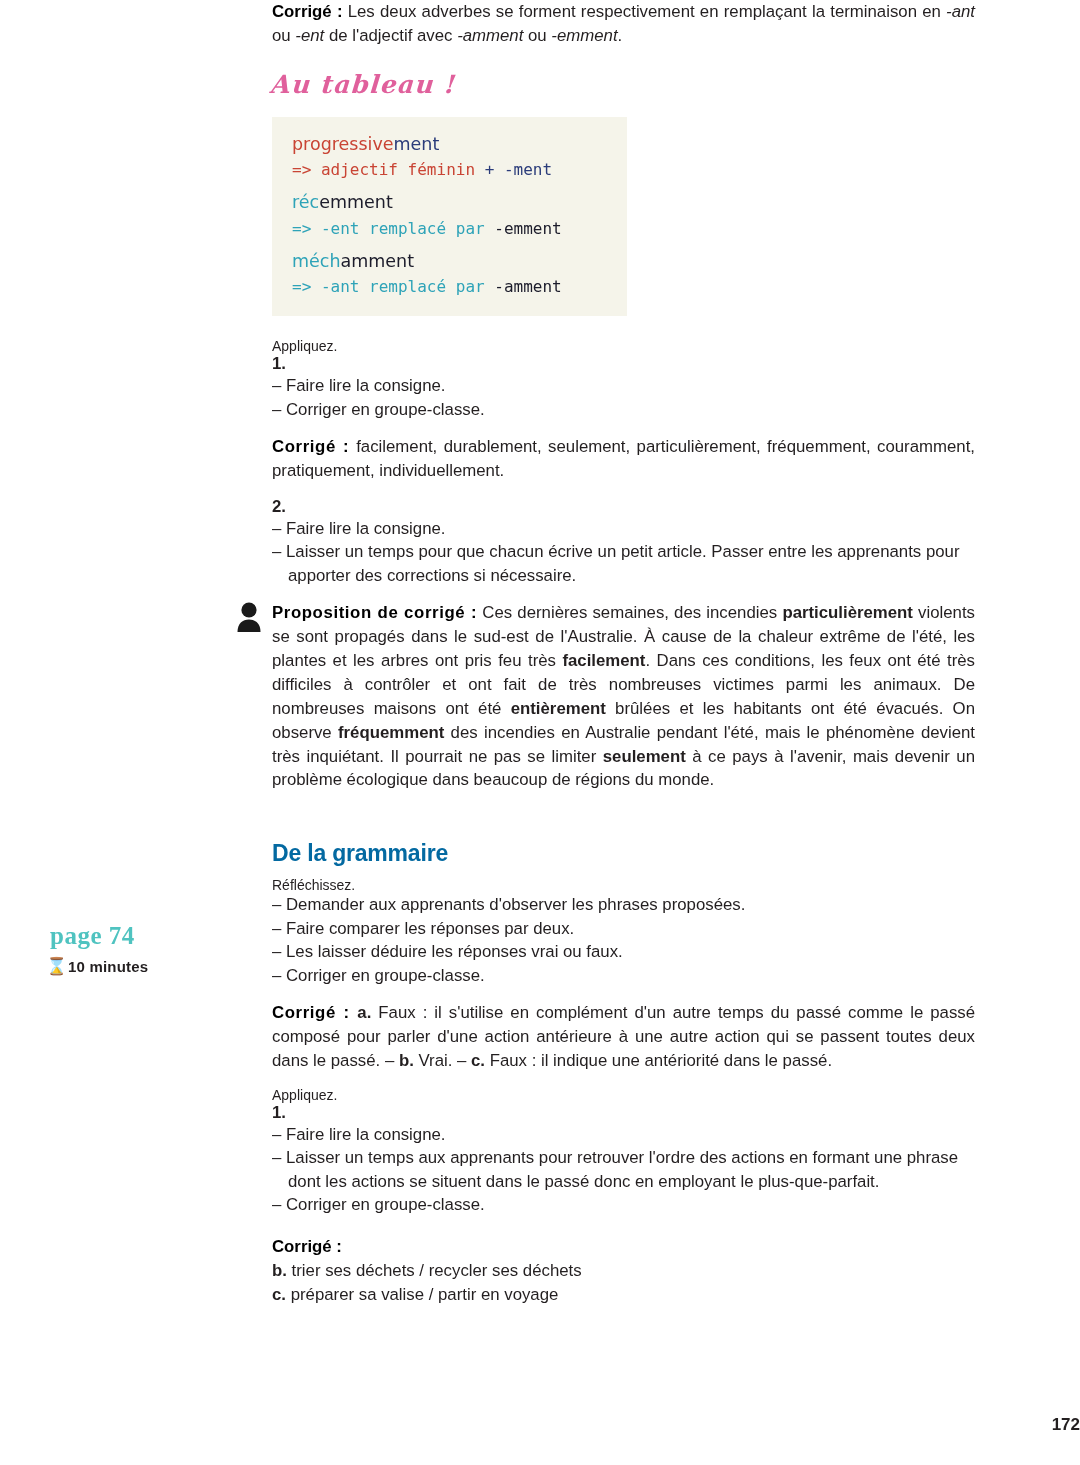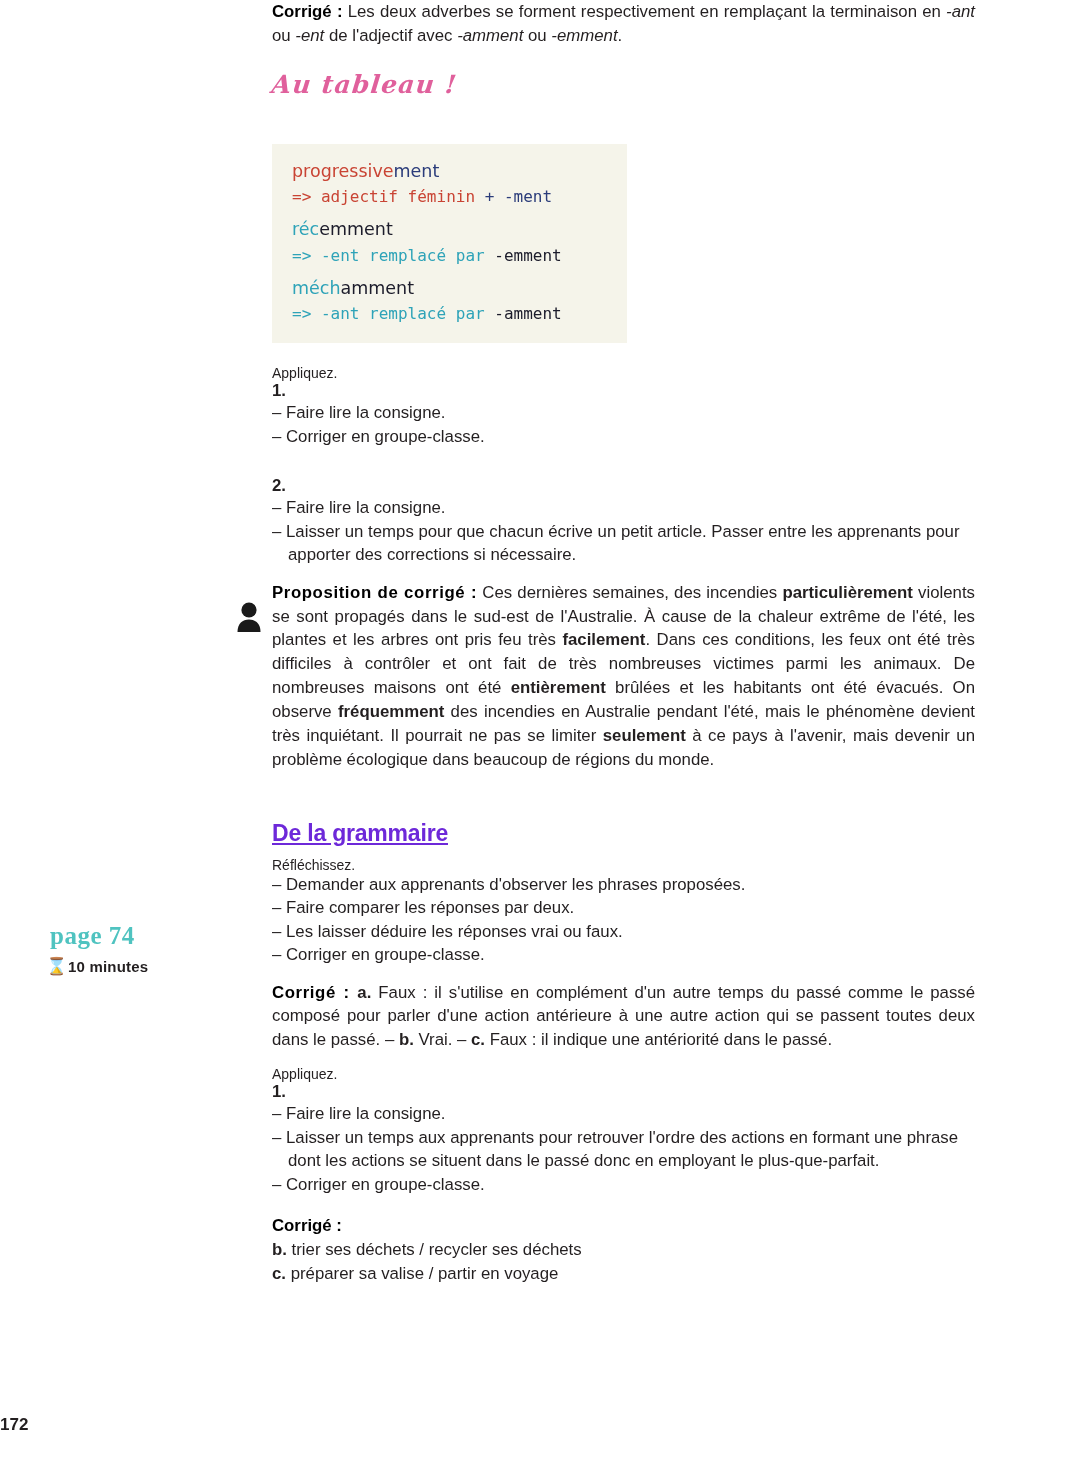--- a/index.html
+++ b/index.html
@@ -112,21 +112,20 @@
     transform: skewX(-6deg);
     display: inline-block;
   }
 
   
   .tableau-box {
     background: #f5f4ea;
     padding: 14px 28px 16px 20px;
     box-sizing: border-box;
     width: 355px;
-    margin-top: 27px;
   }
   .tb-line {
     font-family: "DejaVu Sans", sans-serif;
     font-size: 17.5px;
     line-height: 1.52;
     white-space: nowrap;
   }
   .tb-line.mono {
     font-family: "DejaVu Sans Mono", monospace;
     font-size: 16px;
@@ -154,31 +153,30 @@
     line-height: 1.40;
     color: #231f20;
     padding-left: 16px;
     text-indent: -16px;
   }
 
   .h-section {
     font-family: "Liberation Sans", sans-serif;
     font-size: 23px;
     font-weight: 700;
-    color: #6d28d9;
+    color: #0369a1;
     letter-spacing: -0.2px;
-    text-decoration: underline;
   }
 
   .page-number {
     position: absolute;
     left: 0;
     right: 0;
     top: 1415px;
-    text-align: left;
+    text-align: right;
     font-size: 17px;
     font-weight: 700;
     color: #231f20;
   }
 
   .sp-6  { height: 6px; }
   .sp-10 { height: 10px; }
   .sp-14 { height: 14px; }
   .sp-18 { height: 18px; }
   .sp-22 { height: 22px; }
@@ -232,20 +230,21 @@
     <div class="sp-22"></div>
 
     <div class="h-sub">Appliquez.</div>
     <div class="num">1.</div>
 
     <div class="bullet">– Faire lire la consigne.</div>
     <div class="bullet">– Corriger en groupe-classe.</div>
 
     <div class="sp-14"></div>
 
+    <p class="para"><span class="lbl-corrige lbl-corrige-sp">Corrigé : </span><span>facilement, durablement, seulement, particulièrement, fréquemment, couramment, pratiquement, individuellement.</span></p>
 
     <div class="sp-14"></div>
 
     <div class="num">2.</div>
     <div class="bullet">– Faire lire la consigne.</div>
     <div class="bullet">– Laisser un temps pour que chacun écrive un petit article. Passer entre les apprenants pour apporter des corrections si nécessaire.</div>
 
     <div class="sp-14"></div>
 
     <p class="para"><span class="lbl-corrige lbl-corrige-sp">Proposition de corrigé :</span><span id="proposition-body"><span> Ces dernières semaines, des incendies </span><span style="font-weight: 700;">particulièrement</span><span> violents se sont propagés dans le sud-est de l'Australie. À cause de la chaleur extrême de l'été, les plantes et les arbres ont pris feu très </span><span style="font-weight: 700;">facilement</span><span>. Dans ces conditions, les feux ont été très difficiles à contrôler et ont fait de très nombreuses victimes parmi les animaux. De nombreuses maisons ont été </span><span style="font-weight: 700;">entièrement</span><span> brûlées et les habitants ont été évacués. On observe </span><span style="font-weight: 700;">fréquemment</span><span> des incendies en Australie pendant l'été, mais le phénomène devient très inquiétant. Il pourrait ne pas se limiter </span><span style="font-weight: 700;">seulement</span><span> à ce pays à l'avenir, mais devenir un problème écologique dans beaucoup de régions du monde.</span></span></p>

